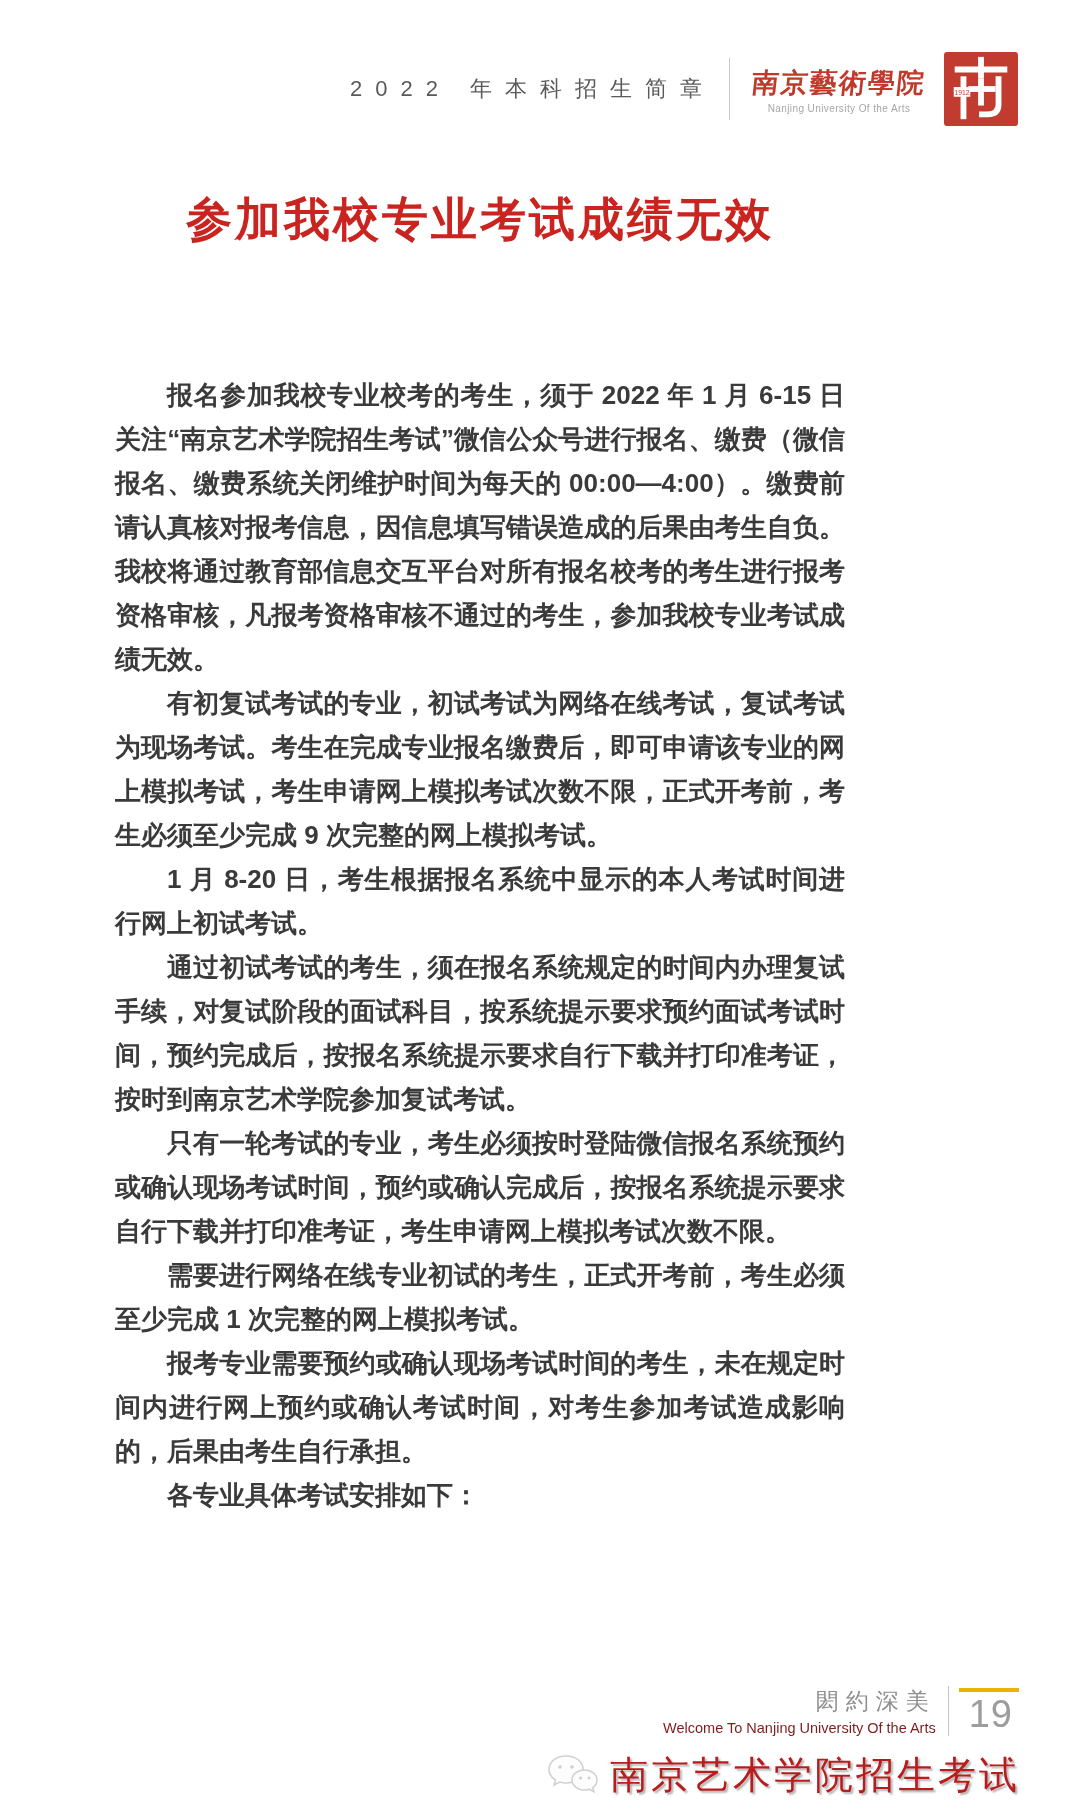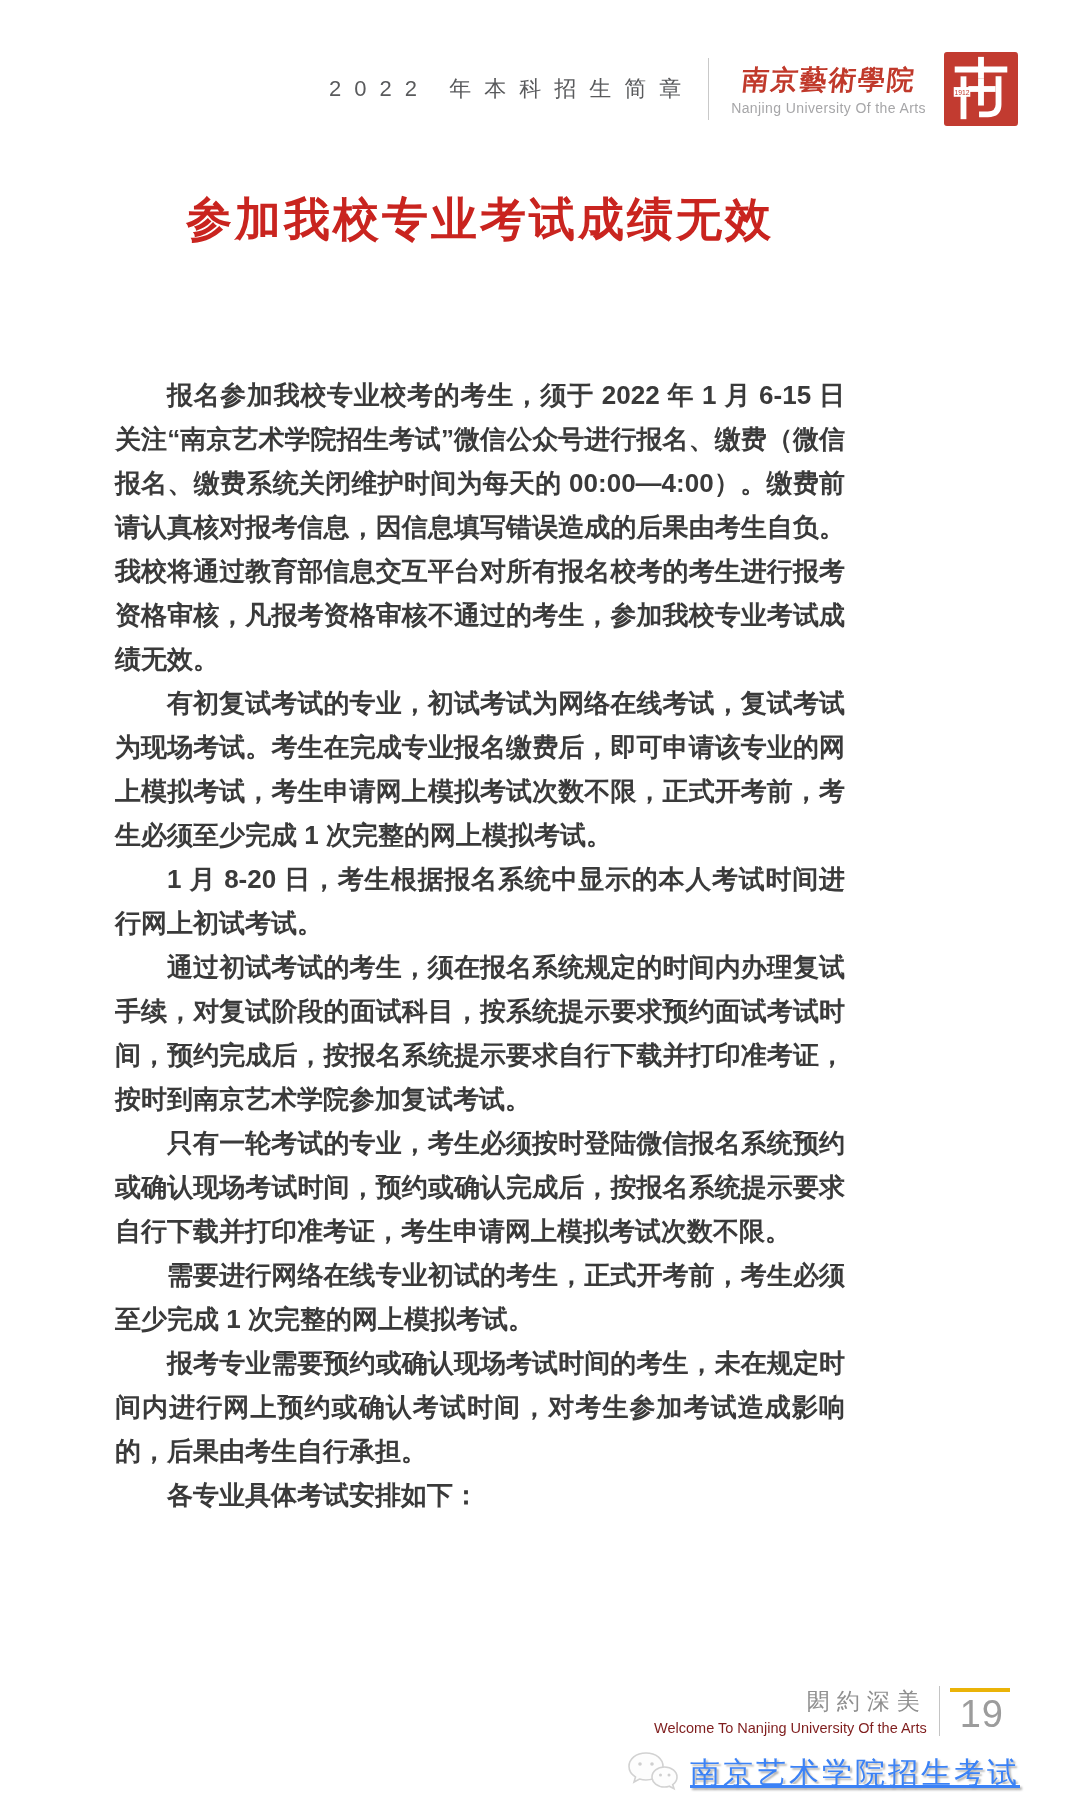--- a/index.html
+++ b/index.html
@@ -17,64 +17,63 @@
     font-size:22px; color:#595a5c; letter-spacing:13px;
     white-space:nowrap; margin-right:14px;
   }
   .header-divider { width:1px; height:62px; background:#c9c9c9; margin-right:22px; }
   .logo-block { text-align:center; margin-right:18px; }
   .logo-cn {
     display:inline-block; font-size:27px; font-weight:bold; color:#c0392b;
     transform:skewX(-6deg); letter-spacing:2px;
     font-family:"Liberation Serif", serif; white-space:nowrap;
   }
-  .logo-en { font-size:14px; color:#a6a6a8; letter-spacing:0.4px; margin-top:2px; white-space:nowrap; }
+  .logo-en { font-size:10px; color:#a6a6a8; letter-spacing:0.4px; margin-top:2px; white-space:nowrap; }
   .seal-svg { display:block; }
 
   
   .main { position:absolute; left:115px; top:0; width:730px; }
   .page-title {
     margin:0; padding-top:192px;
     font-size:46px; line-height:1.2; font-weight:900; letter-spacing:3px;
     color:#c9241f; text-align:center;
     font-family:"Liberation Serif", serif;
   }
   .content-body { margin-top:126px;font-weight:bold; }
   .content-body p {
     margin:0; font-size:26px; line-height:44px; color:#3a3a3a;
     text-align:justify; text-indent:2em;
   }
 
   
   .footer {
-    position:absolute; right:70px; top:1686px;
+    position:absolute; right:61px; top:1686px;
     display:flex; align-items:center;justify-content:flex-end;
   }
   .motto-block { text-align:right; margin-right:12px; }
   .motto {
     font-size:23px; color:#8f8f8f; letter-spacing:7px;
     font-family:"Liberation Serif", serif;
   }
   .welcome { font-size:14.5px; color:#7f1d1d; margin-top:3px; white-space:nowrap; }
   .footer-divider { width:1px; height:50px; background:#c4c4c4; margin-right:10px; }
   .pagenum-block { border-top:4px solid #eab308; padding:3px 6px 0 10px; }
   .pagenum { font-size:38px; color:#9c9c9c; line-height:1.05; letter-spacing:1px; }
 
   
   .watermark {
     position:absolute; right:60px; top:1750px;
     display:flex; align-items:center;
   }
   .wechat-icon { margin-right:10px; }
   .watermark-text {
-    font-size:30px; letter-spacing:3px; font-weight:500;
-    color:#3b82f6;
+    font-size:38px; letter-spacing:3px; font-weight:500;
+    color:#b91c1c;
     text-shadow:2px 2px 2px #b0b0b0, -1px -1px 1px #ffffff;
     white-space:nowrap;
-    text-decoration:underline;
   }
 </style>
 </head>
 <body>
 
 <div class="page">
 
   <div class="header">
     <span class="brochure-title">2022 年本科招生简章</span>
     <span class="header-divider"></span>
@@ -94,21 +93,21 @@
       </g>
       <rect x="10" y="36" width="17" height="10" fill="#ffffff"></rect>
       <text x="18.5" y="44" font-size="7" fill="#c23b30" text-anchor="middle" font-family="Liberation Sans, sans-serif">1912</text>
     </svg>
   </div>
 
   <div class="main">
     <h1 class="page-title">参加我校专业考试成绩无效</h1>
     <div class="content-body">
       <p>报名参加我校专业校考的考生，须于 2022 年 1 月 6-15 日关注“南京艺术学院招生考试”微信公众号进行报名、缴费（微信报名、缴费系统关闭维护时间为每天的 00:00—4:00）。缴费前请认真核对报考信息，因信息填写错误造成的后果由考生自负。我校将通过教育部信息交互平台对所有报名校考的考生进行报考资格审核，凡报考资格审核不通过的考生，参加我校专业考试成绩无效。</p>
-      <p>有初复试考试的专业，初试考试为网络在线考试，复试考试为现场考试。考生在完成专业报名缴费后，即可申请该专业的网上模拟考试，考生申请网上模拟考试次数不限，正式开考前，考生必须至少完成 1 次完整的网上模拟考试。</p>
+      <p>有初复试考试的专业，初试考试为网络在线考试，复试考试为现场考试。考生在完成专业报名缴费后，即可申请该专业的网上模拟考试，考生申请网上模拟考试次数不限，正式开考前，考生必须至少完成 9 次完整的网上模拟考试。</p>
       <p>1 月 8-20 日，考生根据报名系统中显示的本人考试时间进行网上初试考试。</p>
       <p>通过初试考试的考生，须在报名系统规定的时间内办理复试手续，对复试阶段的面试科目，按系统提示要求预约面试考试时间，预约完成后，按报名系统提示要求自行下载并打印准考证，按时到南京艺术学院参加复试考试。</p>
       <p>只有一轮考试的专业，考生必须按时登陆微信报名系统预约或确认现场考试时间，预约或确认完成后，按报名系统提示要求自行下载并打印准考证，考生申请网上模拟考试次数不限。</p>
       <p>需要进行网络在线专业初试的考生，正式开考前，考生必须至少完成 1 次完整的网上模拟考试。</p>
       <p>报考专业需要预约或确认现场考试时间的考生，未在规定时间内进行网上预约或确认考试时间，对考生参加考试造成影响的，后果由考生自行承担。</p>
       <p>各专业具体考试安排如下：</p>
     </div>
   </div>
 
   <div class="footer">

